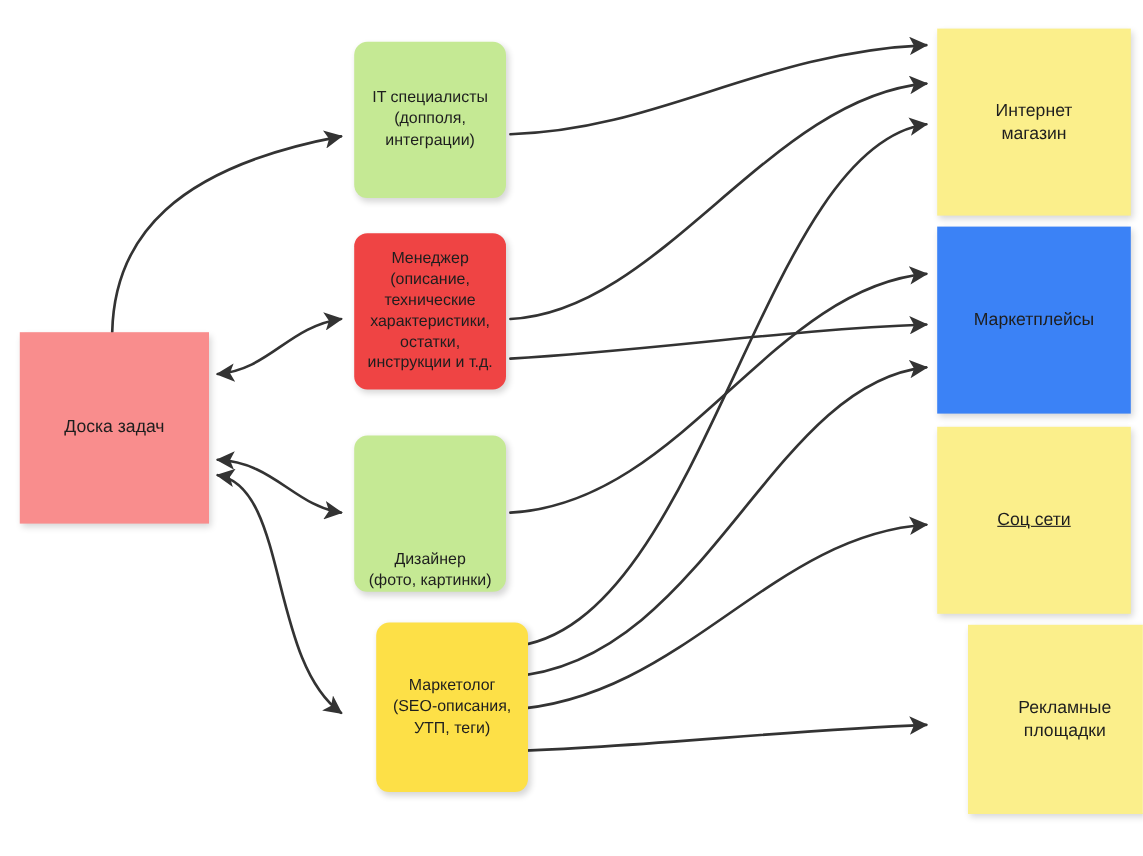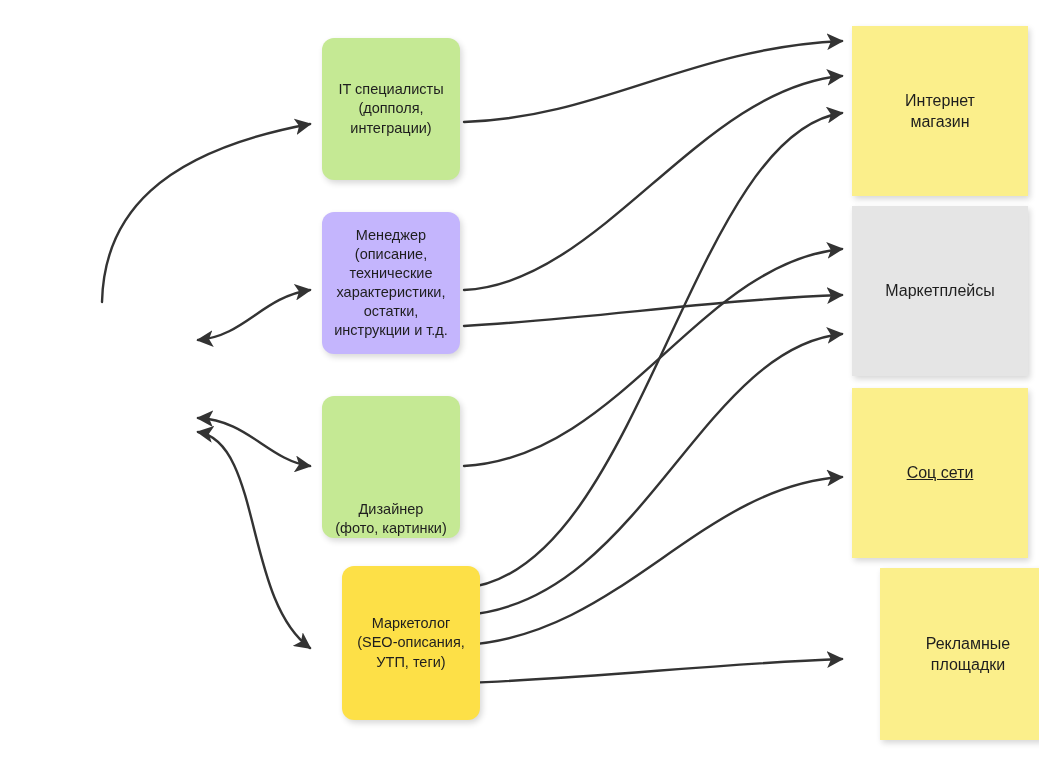--- a/index.html
+++ b/index.html
@@ -78,28 +78,31 @@
         <path d="M 464 290 C 600 284 700 88 842 76" stroke="#333333" marker-end="url(#arrow-end)"></path>
         <path d="M 464 588 C 640 574 690 134 842 113" stroke="#333333" marker-end="url(#arrow-end)"></path>
         <path d="M 464 466 C 620 458 700 262 842 249" stroke="#333333" marker-end="url(#arrow-end)"></path>
         <path d="M 464 326 C 600 318 710 300 842 295" stroke="#333333" marker-end="url(#arrow-end)"></path>
         <path d="M 464 615 C 640 604 700 348 842 334" stroke="#333333" marker-end="url(#arrow-end)"></path>
         <path d="M 464 645 C 620 636 700 486 842 477" stroke="#333333" marker-end="url(#arrow-end)"></path>
         <path d="M 464 683 C 600 678 710 664 842 659" stroke="#333333" marker-end="url(#arrow-end)"></path>
       </g>
   </svg>
 
+  <div class="note note-red" style="left: 18px; top: 302px; width: 172px; height: 174px; background: rgb(249, 141, 141);">
+    <span class="note-label">Доска задач</span>
+  </div>
 
   <div id="role-notes">
       <div class="note note-green" style="left: 322px; top: 38px; width: 138px; height: 142px; background: rgb(197, 233, 148);">
         <span class="note-label">IT специалисты
 (допполя,
 интеграции)</span>
       </div>
-      <div class="note note-green" style="left: 322px; top: 212px; width: 138px; height: 142px; background: #c4b5fd; align-items: center;">
+      <div class="note note-green" style="left: 322px; top: 212px; width: 138px; height: 142px; background: #ef4444; align-items: center;">
         <span class="note-label">Менеджер
 (описание,
 технические
 характеристики,
 остатки,
 инструкции и т.д.</span>
       </div>
       <div class="note note-green" style="left: 322px; top: 396px; width: 138px; height: 142px; background: rgb(197, 233, 148); align-items: flex-end;">
         <span class="note-label">Дизайнер
 (фото, картинки)</span>
@@ -108,21 +111,21 @@
         <span class="note-label">Маркетолог
 (SEO-описания,
 УТП, теги)</span>
       </div>
     </div>
   <div id="channel-notes">
       <div class="note note-yellow" style="left: 852px; top: 26px; width: 176px; height: 170px; background: rgb(251, 239, 139);">
         <span class="note-label">Интернет
 магазин</span>
       </div>
-      <div class="note note-yellow" style="left: 852px; top: 206px; width: 176px; height: 170px; background: #e5e5e5; text-align: right;">
+      <div class="note note-yellow" style="left: 852px; top: 206px; width: 176px; height: 170px; background: #3b82f6; text-align: right;">
         <span class="note-label">Маркетплейсы</span>
       </div>
       <div class="note note-yellow" style="left: 852px; top: 388px; width: 176px; height: 170px; background: rgb(251, 239, 139); text-decoration: underline;">
         <span class="note-label">Соц сети</span>
       </div>
       <div class="note note-yellow" style="left: 852px; top: 568px; width: 176px; height: 172px; background: rgb(251, 239, 139); margin-left: 28px;">
         <span class="note-label">Рекламные
 площадки</span>
       </div>
     </div>

